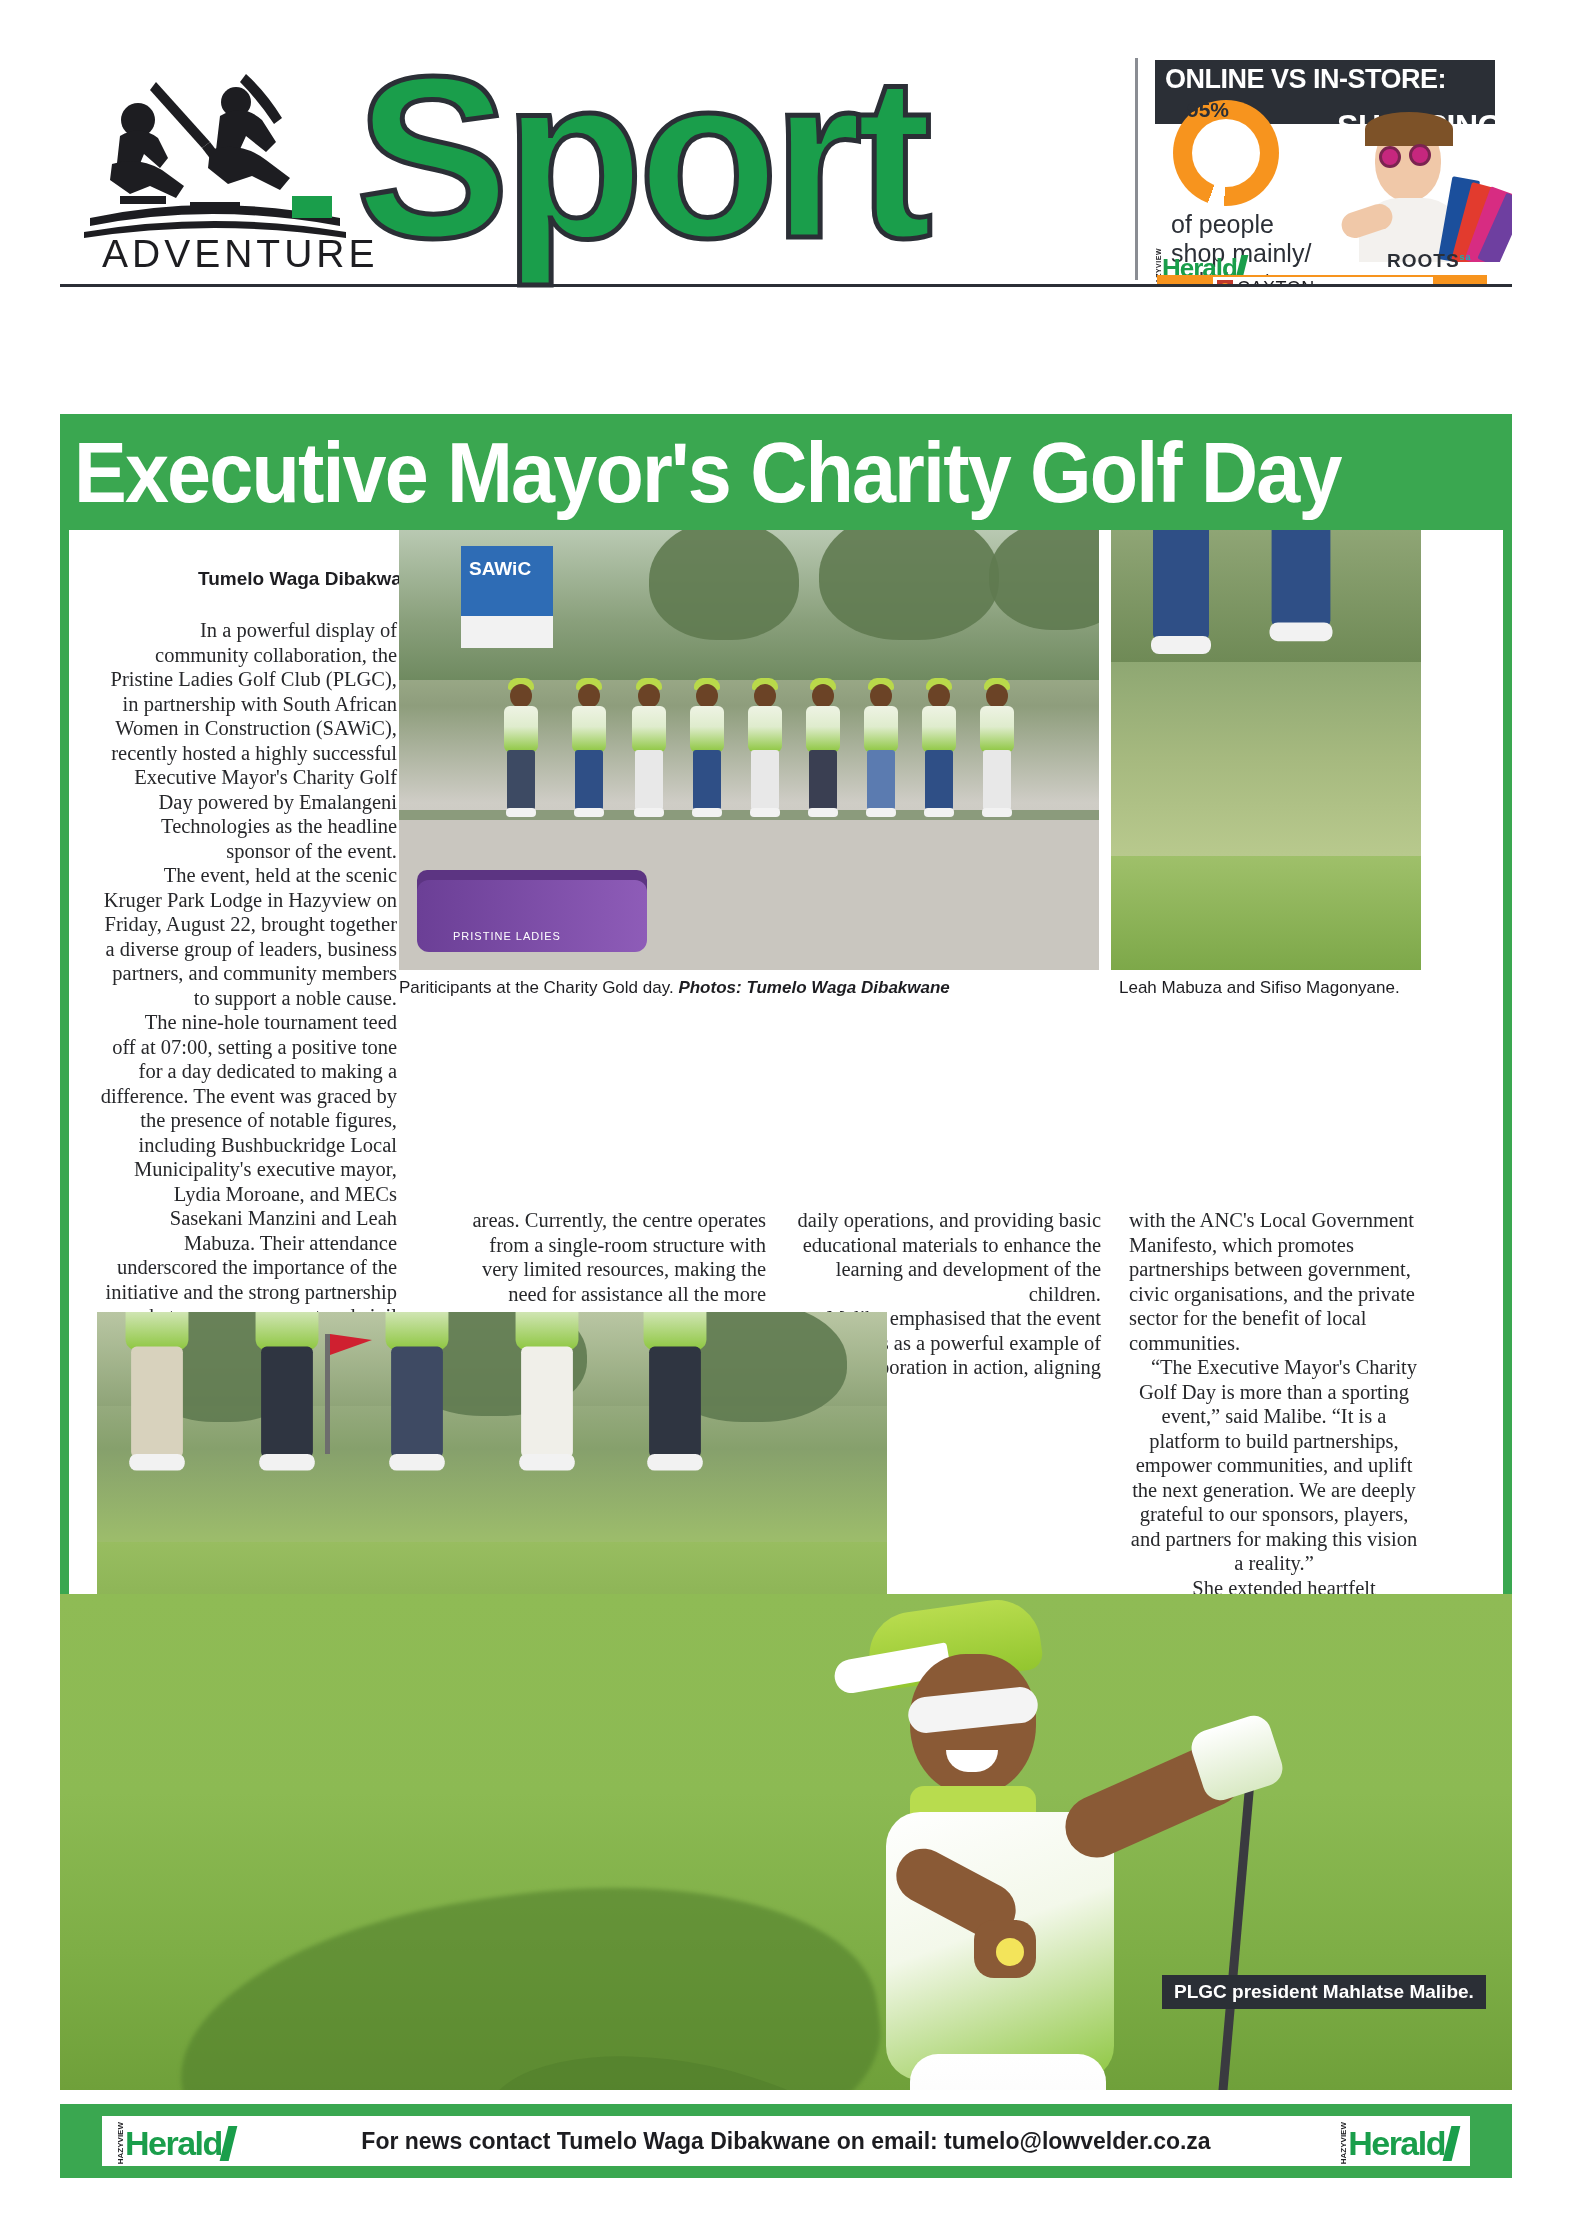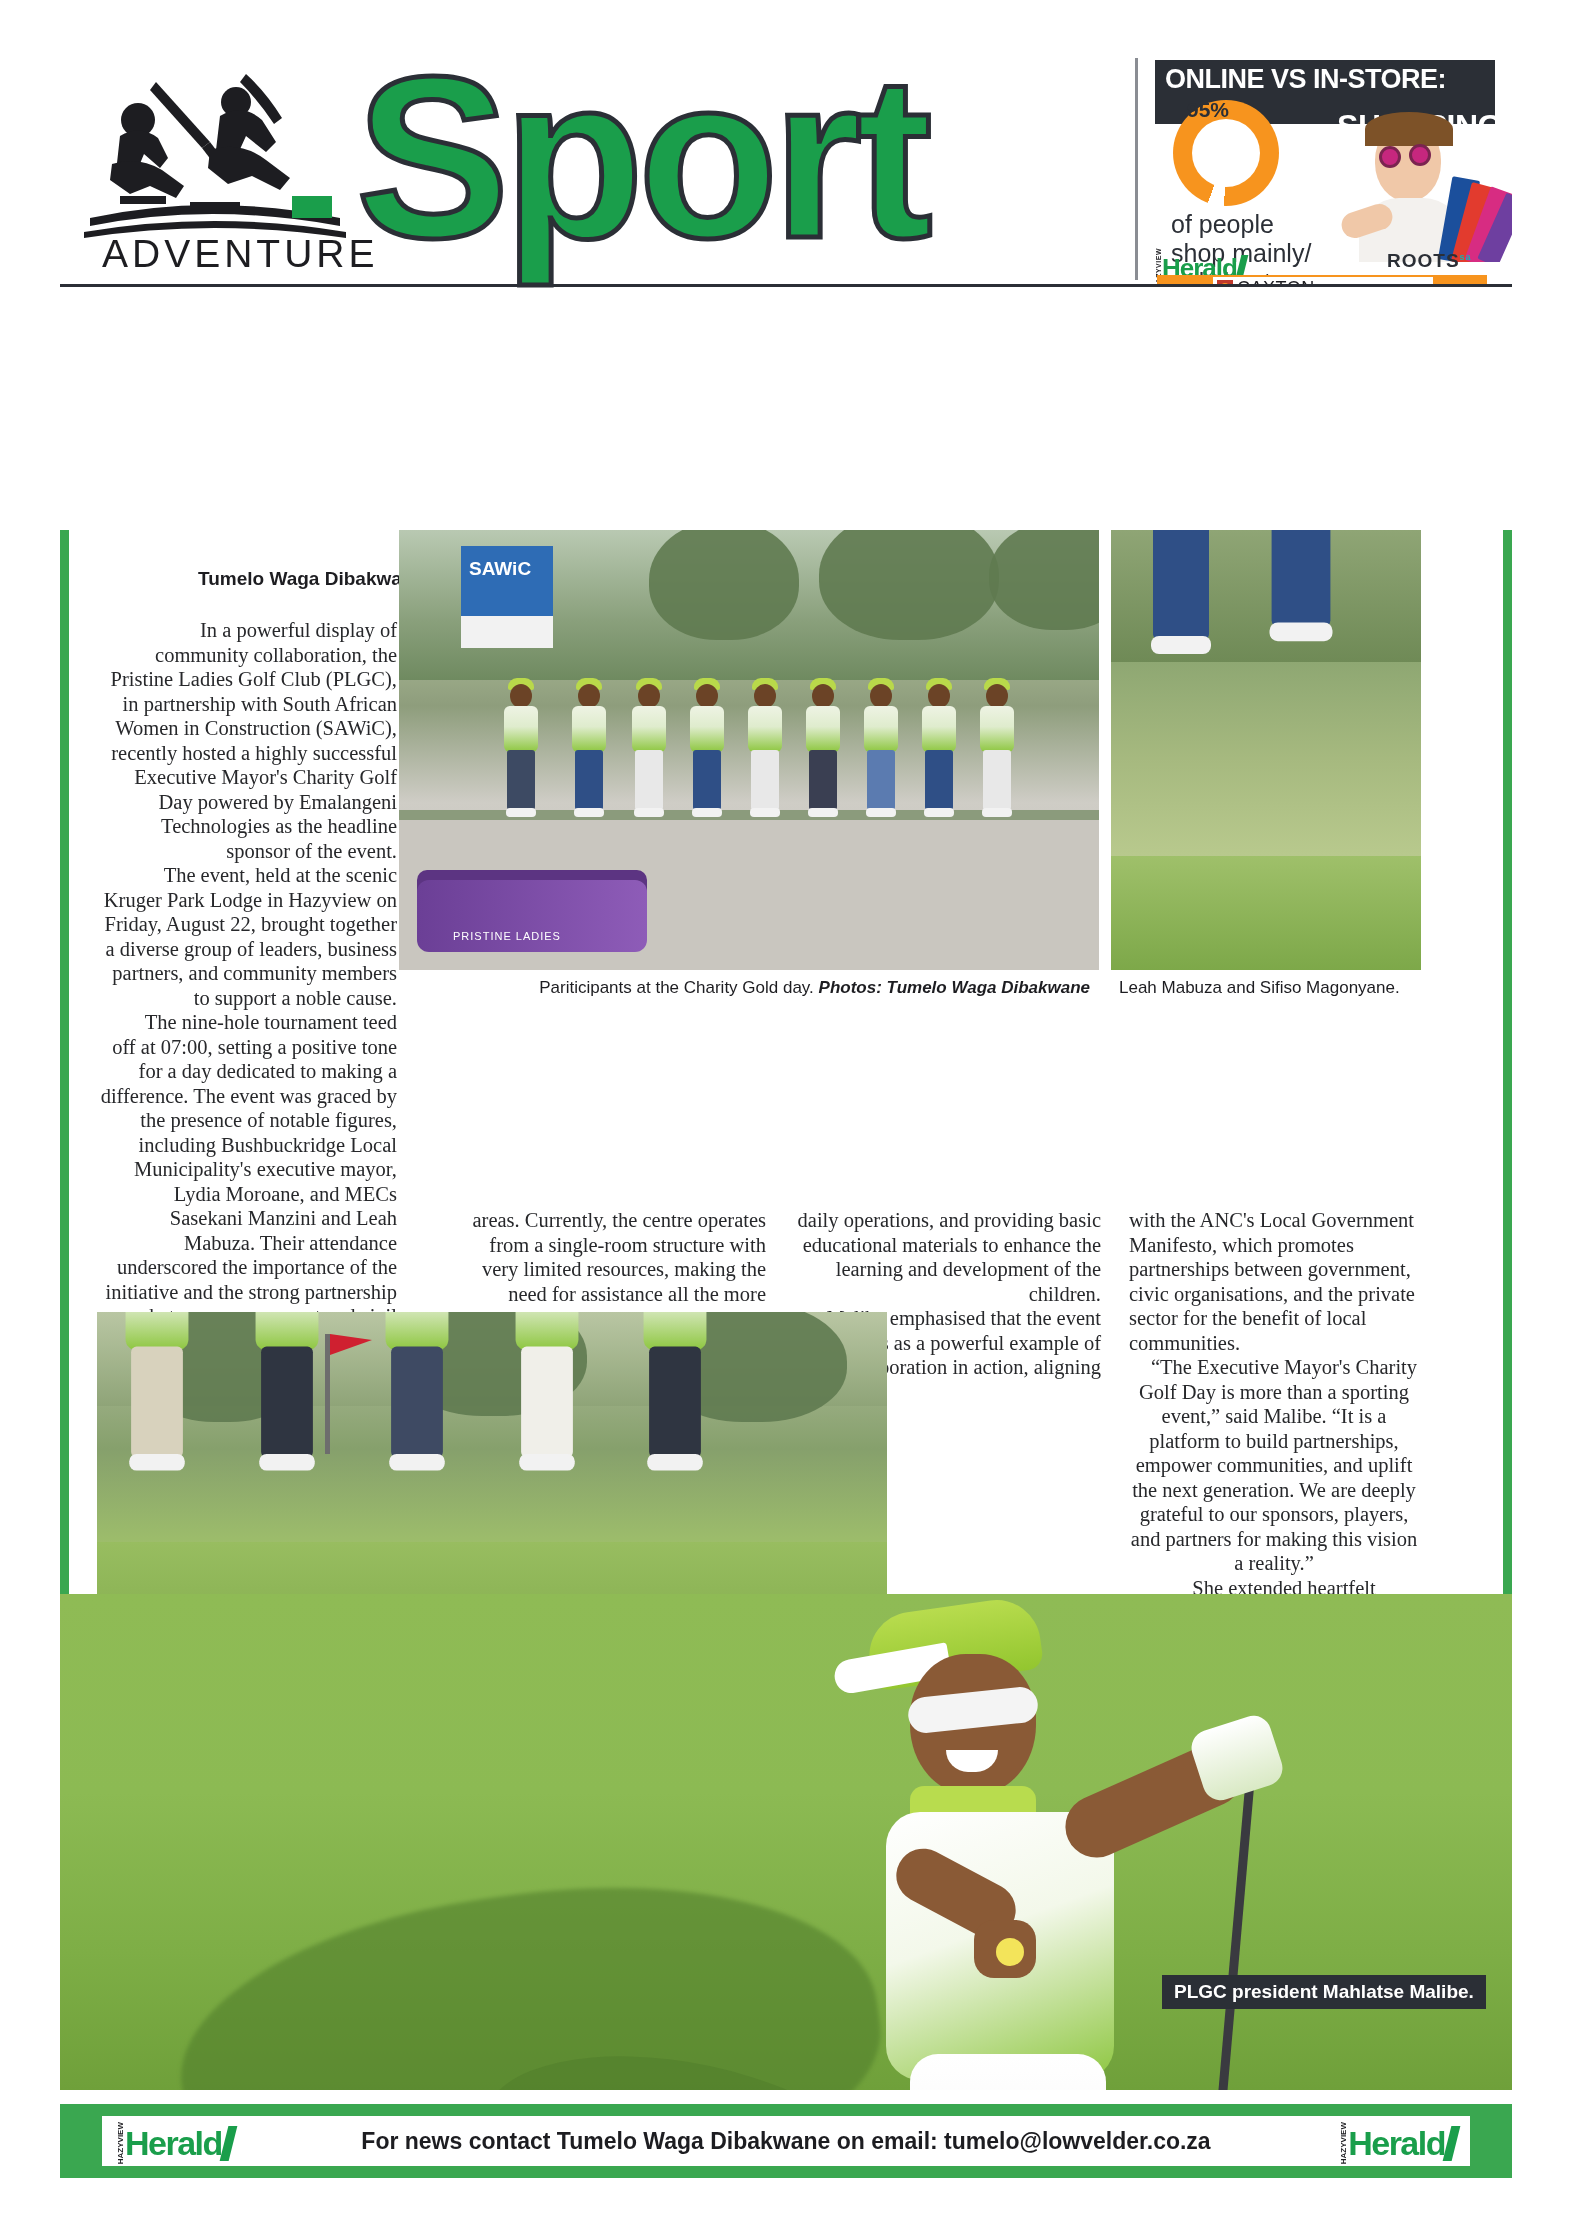--- a/index.html
+++ b/index.html
@@ -163,21 +163,21 @@
   .g-glove { position:absolute; left:436px; top:308px; width:82px; height:72px; border-radius:18px;
              background: linear-gradient(#ffffff,#d9e9c4); transform: rotate(-18deg); }
   .g-arm-l { position:absolute; left:132px; top:452px; width:128px; height:54px; border-radius:28px; background:#8a5a36; transform: rotate(28deg); }
   .g-hand { position:absolute; left:214px; top:506px; width:62px; height:58px; border-radius:20px; background:#8a5a36; }
   .g-ball { position:absolute; left:236px; top:524px; width:28px; height:28px; border-radius:50%; background:#f3e45a; }
   .g-legs { position:absolute; left:150px; top:640px; width:196px; height:300px; border-radius:28px;
             background: linear-gradient(#ffffff,#ececec); }
   .putter { position:absolute; left:462px; top:336px; width:9px; height:600px; background:#3a3a40; transform: rotate(5deg); }
 
   
-  #cap-group { left: 321px; top: 448px; width: 700px; text-align: right; }
+  #cap-group { left: 330px; top: 448px; width: 700px; }
   #cap-pair  { left: 1050px; top: 448px; width: 310px; }
   #cap-players { left: 28px; top: 1148px; }
   .cap-dark { position: absolute; left: 1162px; top: 1975px; background: #2b2f36; color: #fff;
               padding: 6px 12px; font-family: "Liberation Sans", sans-serif; font-weight: bold; font-size: 19px; }
 
   
   .footer { position: absolute; left: 60px; top: 2104px; width: 1452px; height: 74px; background: #3aa750; }
   .footer-inner { position: absolute; left: 42px; top: 12px; width: 1368px; height: 50px; background: #fff; }
   .footer-text { position: absolute; left: 0; top: 12px; width: 1368px; text-align: center;
                  font-family: "Liberation Sans", sans-serif; font-weight: bold; font-size: 23px; color: #1d1d21; }
@@ -258,20 +258,23 @@
           <div class="caxton-inner">
             <div class="cax-sq"></div>
             <div class="cax-word">CAXTON</div>
             <div class="cax-sub">local media</div>
           </div>
         </div>
       </div>
     </div>
   </div>
 
+  <div class="headline-band">
+    <div class="headline-text">Executive Mayor's Charity Golf Day</div>
+  </div>
 
   <div class="content">
 
     <div class="byline">Tumelo Waga Dibakwane</div>
 
     <div class="col" id="col1">
       <p>In a powerful display of community collaboration, the Pristine Ladies Golf Club (PLGC), in partnership with South African Women in Construction (SAWiC), recently hosted a highly successful Executive Mayor's Charity Golf Day powered by Emalangeni Technologies as the headline sponsor of the event.</p>
       <p>The event, held at the scenic Kruger Park Lodge in Hazyview on Friday, August 22, brought together a diverse group of leaders, business partners, and community members to support a noble cause.</p>
       <p>The nine-hole tournament teed off at 07:00, setting a positive tone for a day dedicated to making a difference. The event was graced by the presence of notable figures, including Bushbuckridge Local Municipality's executive mayor, Lydia Moroane, and MECs Sasekani Manzini and Leah Mabuza. Their attendance underscored the importance of the initiative and the strong partnership between government and civil society.</p>
       <p>The primary goal of this golf day was to raise crucial funds for the Orinoco C Drop-In Centre. This non-profit organisation plays a vital role in the community by providing daily meals and educational support to more than 155 vulnerable minors from destitute families in Orinoco and surrounding</p>

